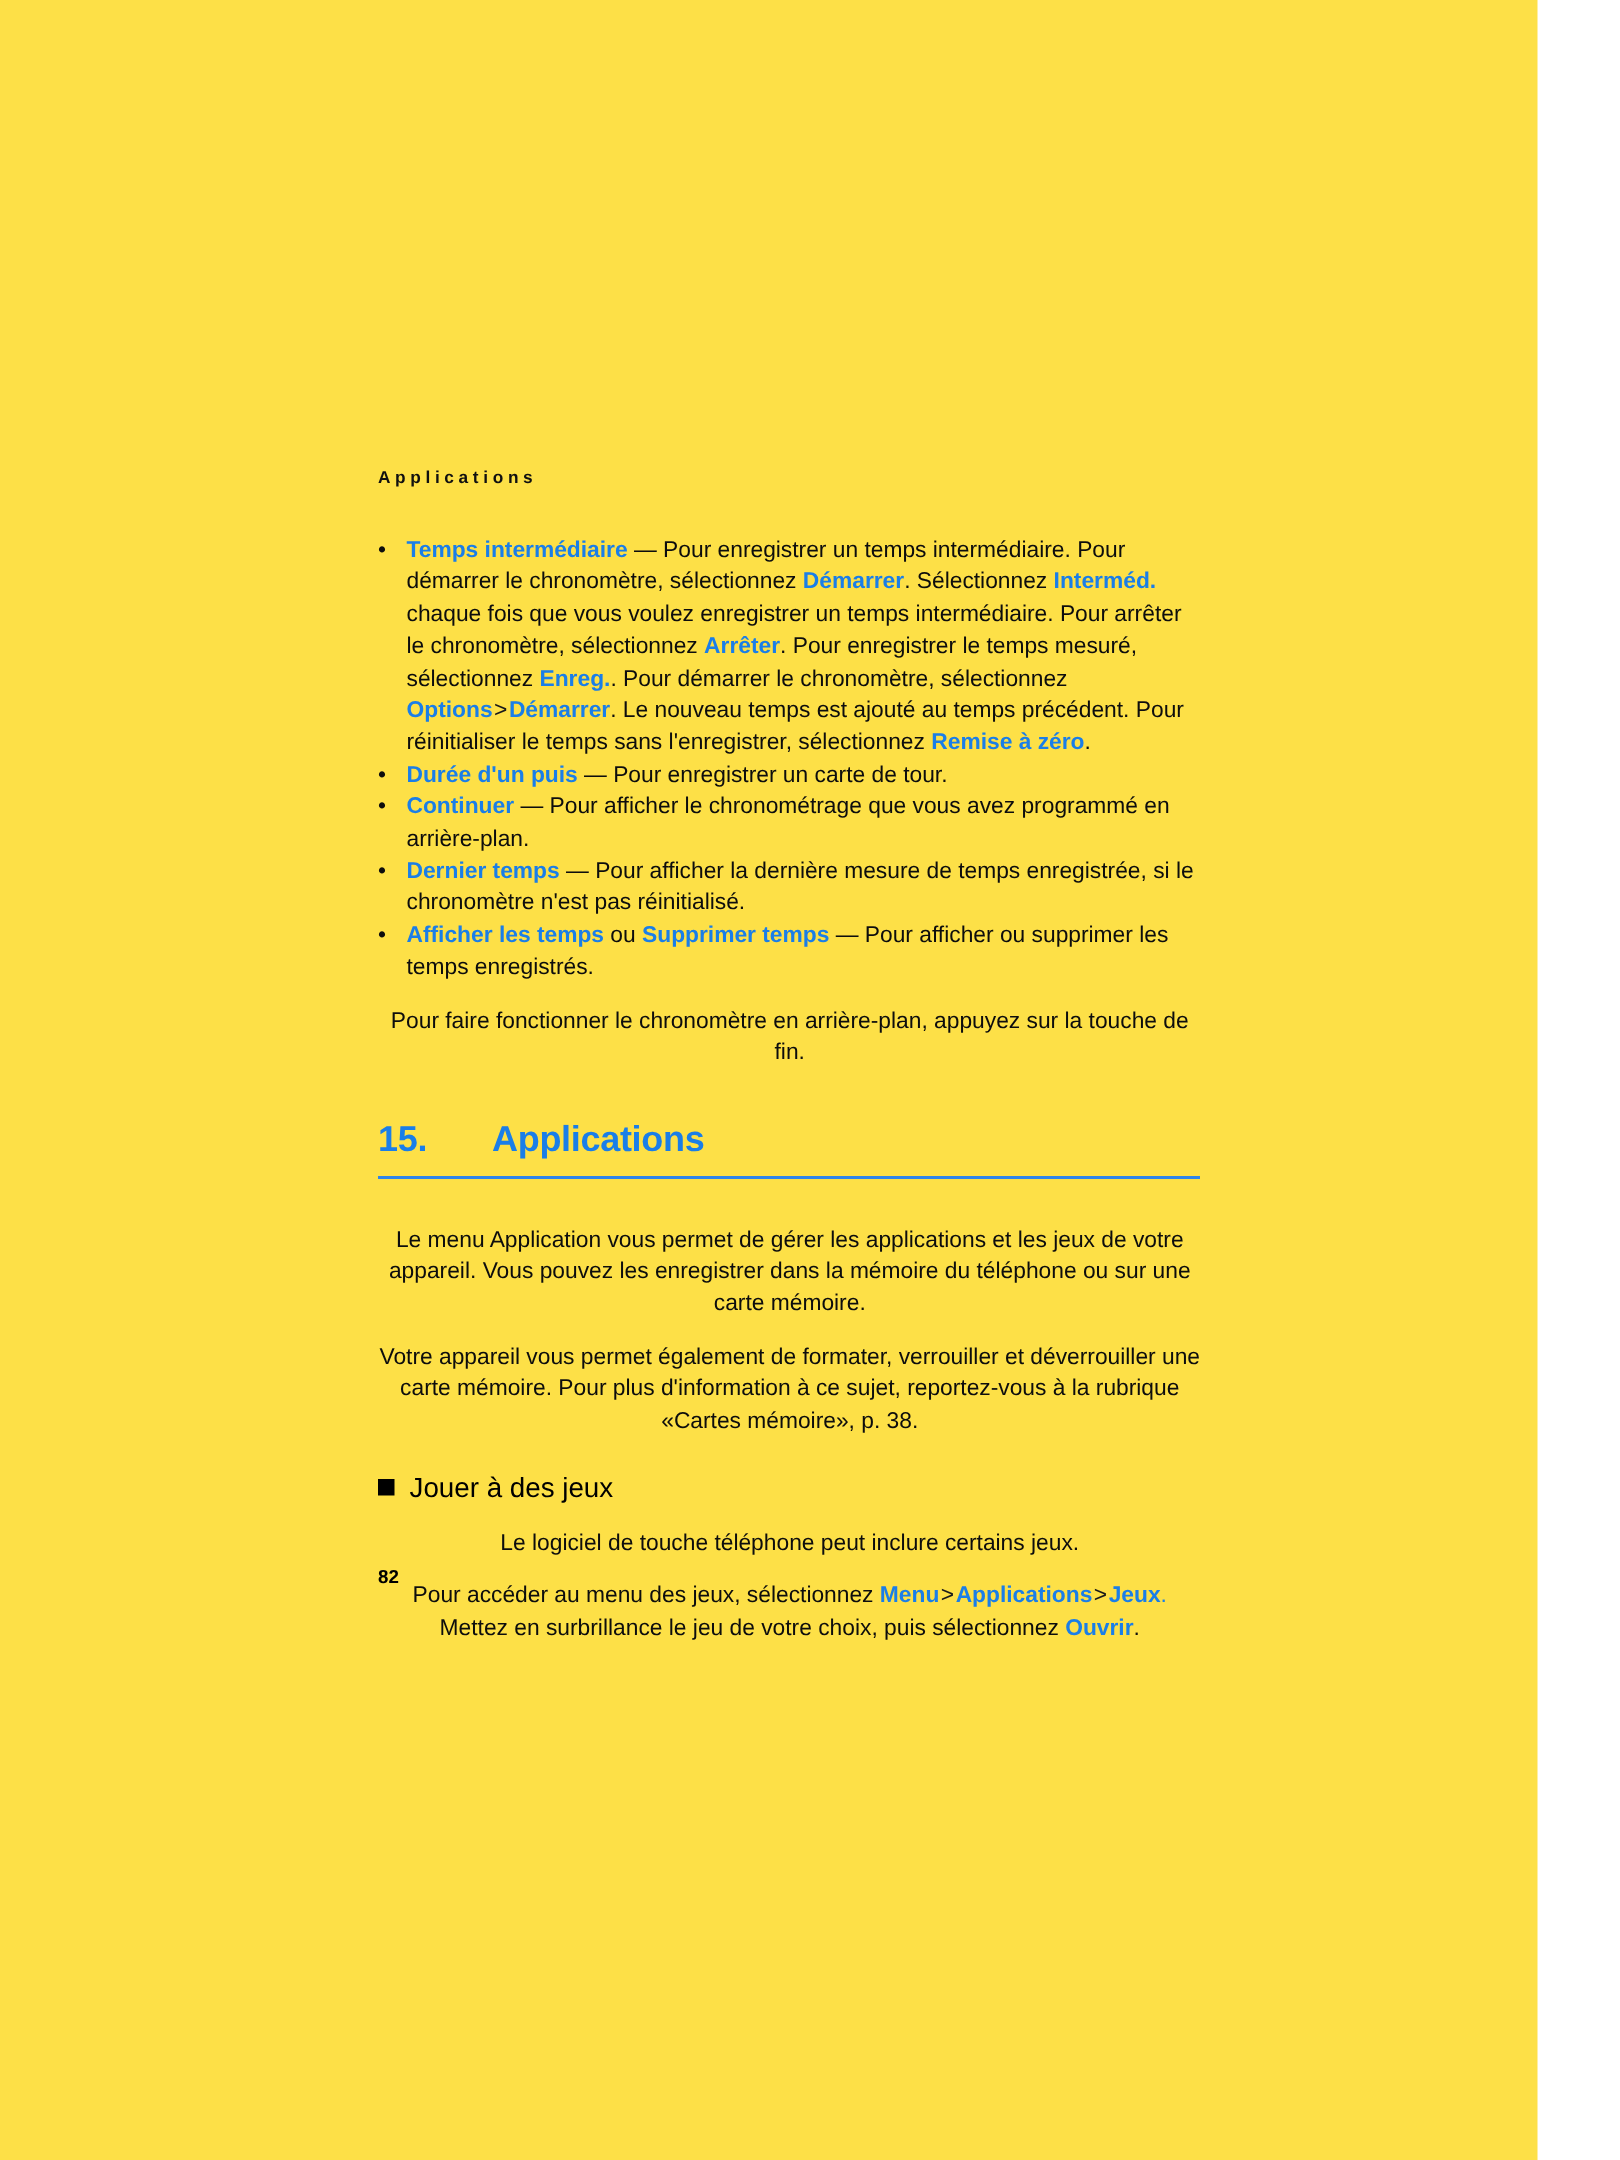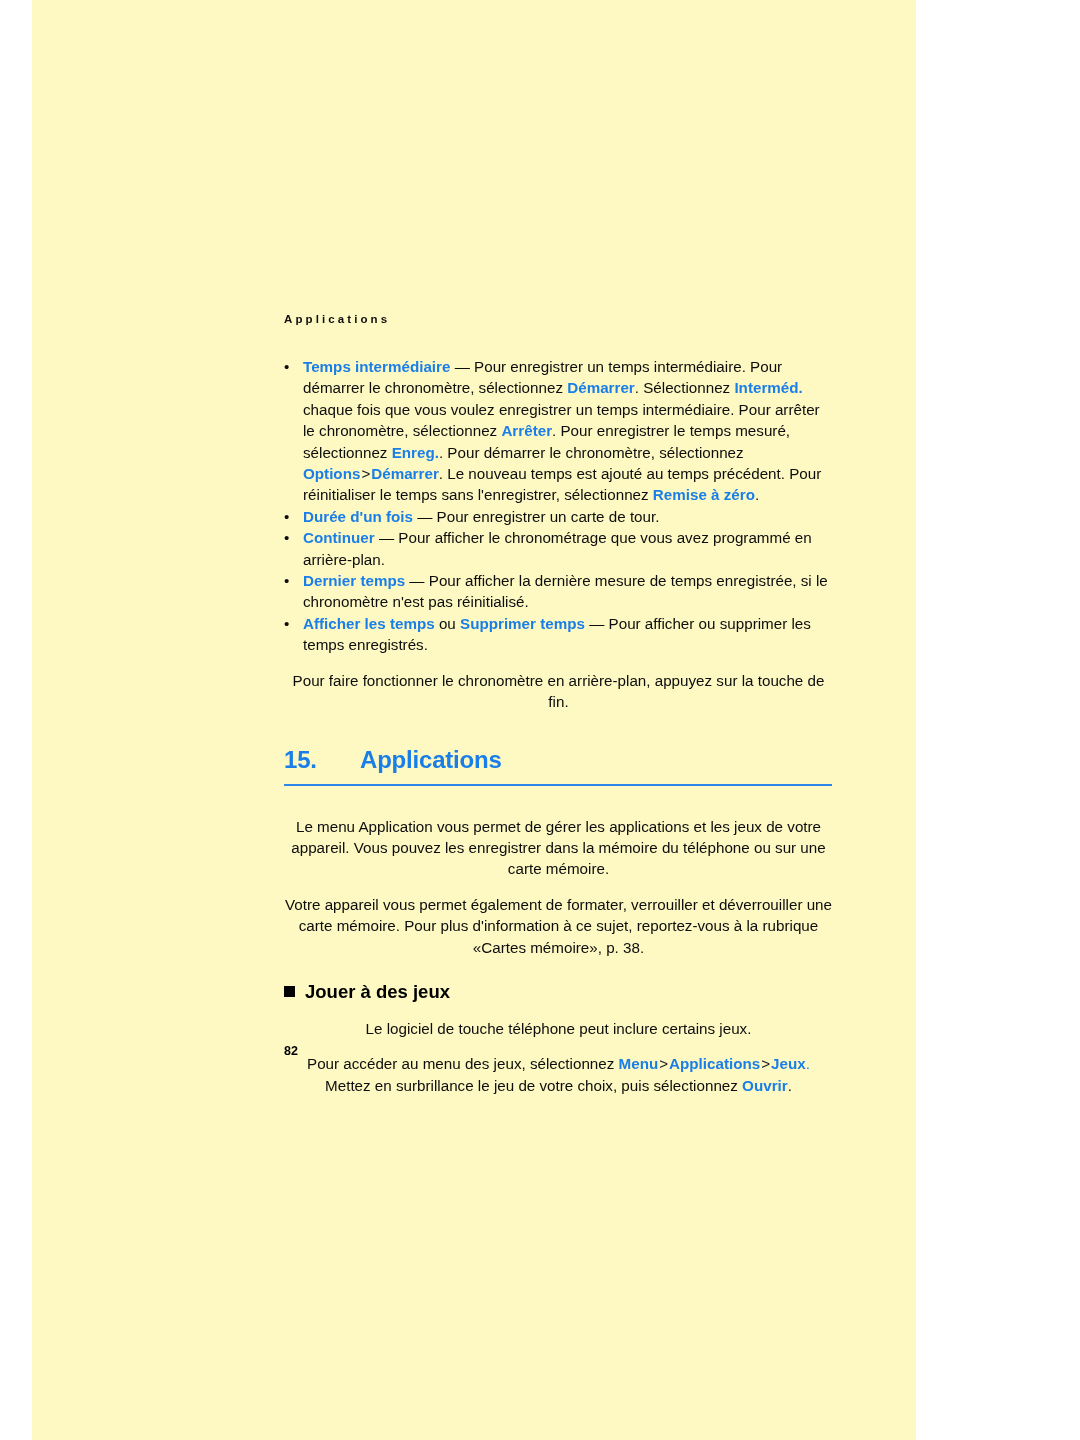--- a/index.html
+++ b/index.html
@@ -12,25 +12,24 @@
     height: 1440px;
     position: relative;
     font-family: "Liberation Sans", sans-serif;
     color: #000000;
     -webkit-font-smoothing: antialiased;
   }
 
   .page {
     position: absolute;
     left: 0; top: 0;
-    width: 884px;
+    width: 1025px;
     height: 1440px;
-    background: #fef9c3;
+    background: #fde047;
     overflow: hidden;
-    margin-left: 32px;
   }
 
   
   .content {
     position: absolute;
     left: 252px;
     top: 312px;
     width: 549px;
   }
 
@@ -112,21 +111,21 @@
   .chapter-rule {
     margin-top: 7px;
     height: 2px;
     width: 548px;
     background: #2f86ea;
   }
 
   
   .section-heading {
     font-size: 18.5px;
-    font-weight: bold;
+    font-weight: normal;
     line-height: 24px;
     color: #000000;
     margin: 0;
     padding-left: 0;
     white-space: nowrap;
   }
   .sq {
     display: inline-block;
     width: 11px;
     height: 11px;
@@ -156,21 +155,21 @@
 <div class="page">
 
   <div class="content">
 
     <div class="running-header">Applications</div>
 
     <div class="block-gap-lg"></div>
 
     <ul class="bullet-list" id="stopwatch-list">
         <li class="bullet-item"><span class="dot">•</span><span class="blue">Temps intermédiaire</span><span> — Pour enregistrer un temps intermédiaire. Pour démarrer le chronomètre, sélectionnez </span><span class="blue">Démarrer</span><span>. Sélectionnez </span><span class="blue">Interméd.</span><span> chaque fois que vous voulez enregistrer un temps intermédiaire. Pour arrêter le chronomètre, sélectionnez </span><span class="blue">Arrêter</span><span>. Pour enregistrer le temps mesuré, sélectionnez </span><span class="blue">Enreg.</span><span>. Pour démarrer le chronomètre, sélectionnez </span><span class="blue">Options</span><span class="sep">&gt;</span><span class="blue">Démarrer</span><span>. Le nouveau temps est ajouté au temps précédent. Pour réinitialiser le temps sans l'enregistrer, sélectionnez </span><span class="blue">Remise à zéro</span><span>.</span></li>
-        <li class="bullet-item"><span class="dot">•</span><span class="blue">Durée d'un fois</span><span> — Pour enregistrer un carte de tour.</span></li>
+        <li class="bullet-item"><span class="dot">•</span><span class="blue">Durée d'un puis</span><span> — Pour enregistrer un carte de tour.</span></li>
         <li class="bullet-item"><span class="dot">•</span><span class="blue">Continuer</span><span> — Pour afficher le chronométrage que vous avez programmé en arrière-plan.</span></li>
         <li class="bullet-item"><span class="dot">•</span><span class="blue">Dernier temps</span><span> — Pour afficher la dernière mesure de temps enregistrée, si le chronomètre n'est pas réinitialisé.</span></li>
         <li class="bullet-item"><span class="dot">•</span><span class="blue">Afficher les temps</span><span> ou </span><span class="blue">Supprimer temps</span><span> — Pour afficher ou supprimer les temps enregistrés.</span></li>
       </ul>
 
     <p class="para spaced">Pour faire fonctionner le chronomètre en arrière-plan, appuyez sur la touche de fin.</p>
 
     <div class="chapter-block">
       <div class="chapter-title">
         <span class="chapter-num">15.</span><span>Applications</span>

